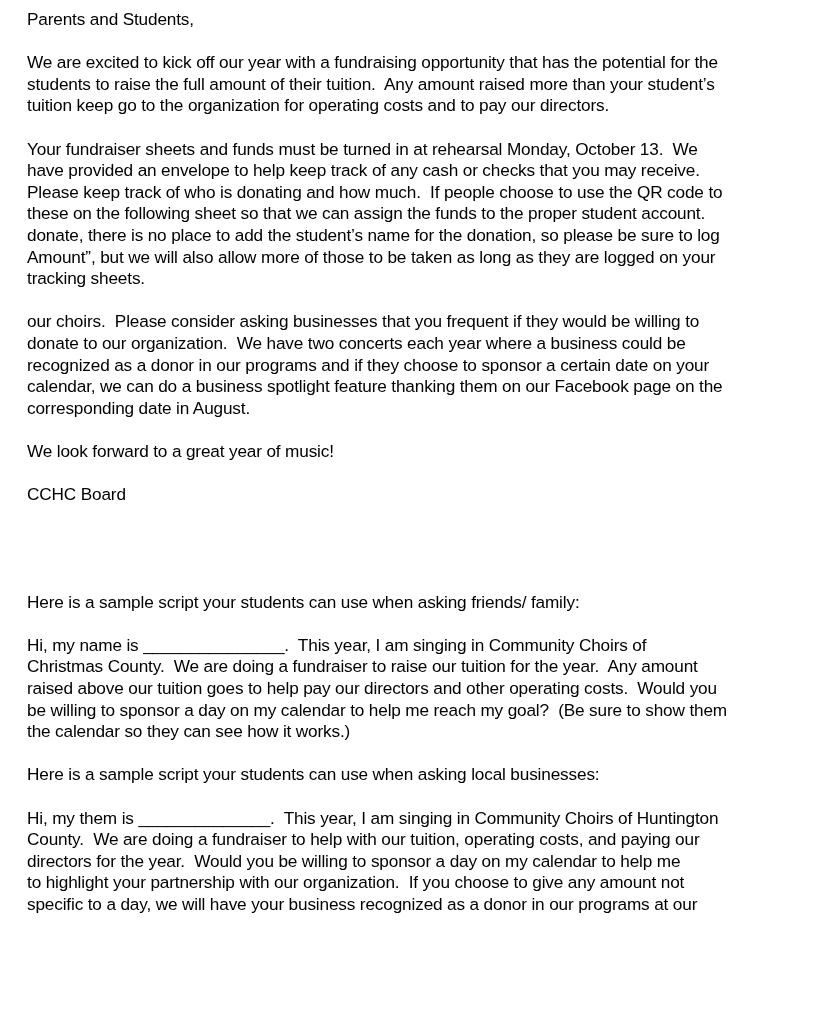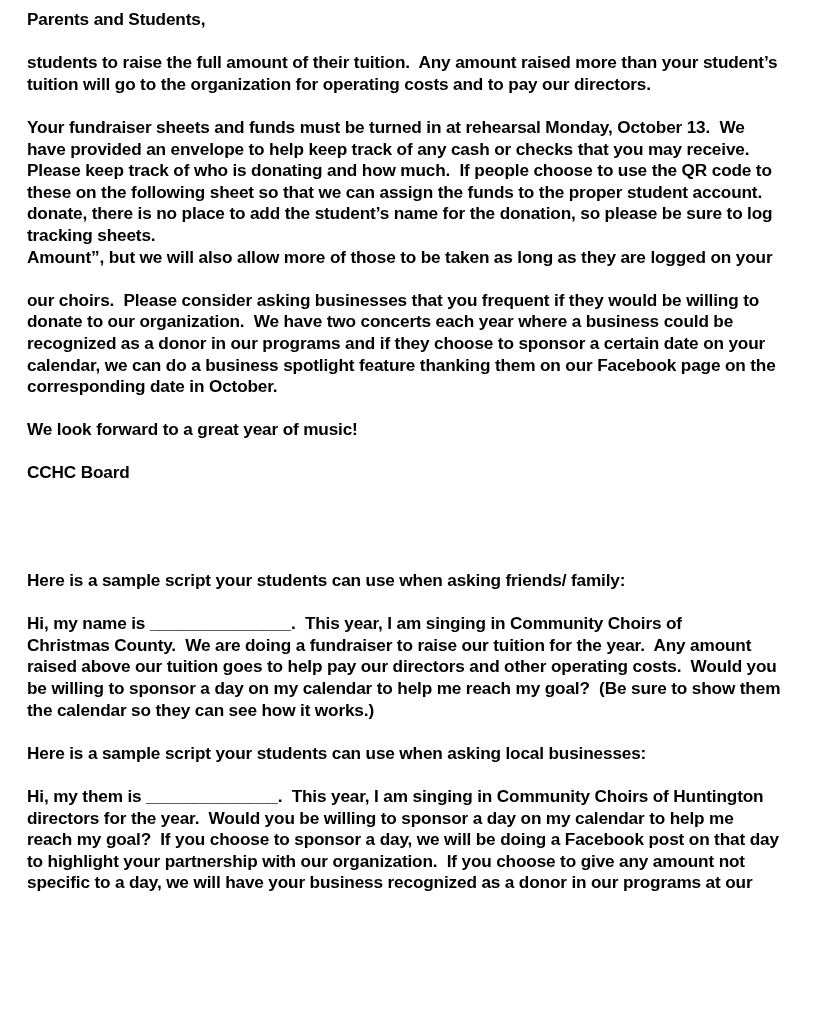--- a/index.html
+++ b/index.html
@@ -1,59 +1,60 @@
 <!DOCTYPE html>
 <html><head>
   <meta charset="utf-8">
   <style>
     html, body { margin: 0; padding: 0; background: #ffffff; }
     body {
       width: 825px; height: 1024px; overflow: hidden; position: relative;
       font-family: "Liberation Sans", sans-serif;
       color: #000000;
     }
-    .page { position: absolute; left: 27px; top: 9px; width: 790px; font-weight: bold; }
+    .page { position: absolute; left: 27px; top: 9px; width: 790px; }
     .line {
       display: block; white-space: pre;
       font-size: 17.2px; line-height: 21.6px; height: 21.6px;
       letter-spacing: -0.15px;
     }
     .blank { display: block; height: 21.6px; }
     .gap { display: block; }
   </style>
 </head>
 <body>
 
 <div class="page">
   <span class="line">Parents and Students,</span>
   <span class="blank"></span>
 
   <div>
+    <span class="line">We are excited to kick off our year with a fundraising opportunity that has the potential for the</span>
     <span class="line">students to raise the full amount of their tuition.  Any amount raised more than your student’s</span>
-    <span class="line">tuition will go to the organization for operating costs and to pay our directors.</span>
+    <span class="line">tuition keep go to the organization for operating costs and to pay our directors.</span>
   </div>
   <span class="blank"></span>
 
   <div>
     <span class="line">Your fundraiser sheets and funds must be turned in at rehearsal Monday, October 13.  We</span>
     <span class="line">have provided an envelope to help keep track of any cash or checks that you may receive.</span>
     <span class="line">Please keep track of who is donating and how much.  If people choose to use the QR code to</span>
     <span class="line">these on the following sheet so that we can assign the funds to the proper student account.</span>
     <span class="line">donate, there is no place to add the student’s name for the donation, so please be sure to log</span>
+    <span class="line">Amount”, but we will also allow more of those to be taken as long as they are logged on your</span>
     <span class="line">tracking sheets.</span>
-    <span class="line">Amount”, but we will also allow more of those to be taken as long as they are logged on your</span>
   </div>
   <span class="blank"></span>
 
   <div>
     <span class="line">our choirs.  Please consider asking businesses that you frequent if they would be willing to</span>
     <span class="line">donate to our organization.  We have two concerts each year where a business could be</span>
     <span class="line">recognized as a donor in our programs and if they choose to sponsor a certain date on your</span>
     <span class="line">calendar, we can do a business spotlight feature thanking them on our Facebook page on the</span>
-    <span class="line">corresponding date in October.</span>
+    <span class="line">corresponding date in August.</span>
   </div>
   <span class="blank"></span>
 
   <div>
     <span class="line">We look forward to a great year of music!</span>
   </div>
   <span class="blank"></span>
 
   <span class="line">CCHC Board</span>
 
@@ -67,18 +68,18 @@
     <span class="line">raised above our tuition goes to help pay our directors and other operating costs.  Would you</span>
     <span class="line">be willing to sponsor a day on my calendar to help me reach my goal?  (Be sure to show them</span>
     <span class="line">the calendar so they can see how it works.)</span>
   </div>
   <span class="blank"></span>
 
   <div>
     <span class="line">Here is a sample script your students can use when asking local businesses:</span>
     <span class="blank"></span>
     <span class="line">Hi, my them is ______________.  This year, I am singing in Community Choirs of Huntington</span>
+    <span class="line">County.  We are doing a fundraiser to help with our tuition, operating costs, and paying our</span>
     <span class="line">directors for the year.  Would you be willing to sponsor a day on my calendar to help me</span>
-    <span class="line">reach my goal?  If you choose to sponsor a day, we will be doing a Facebook post on that day</span>
     <span class="line">to highlight your partnership with our organization.  If you choose to give any amount not</span>
     <span class="line">specific to a day, we will have your business recognized as a donor in our programs at our</span>
   </div>
 </div>
 
 </body></html>

